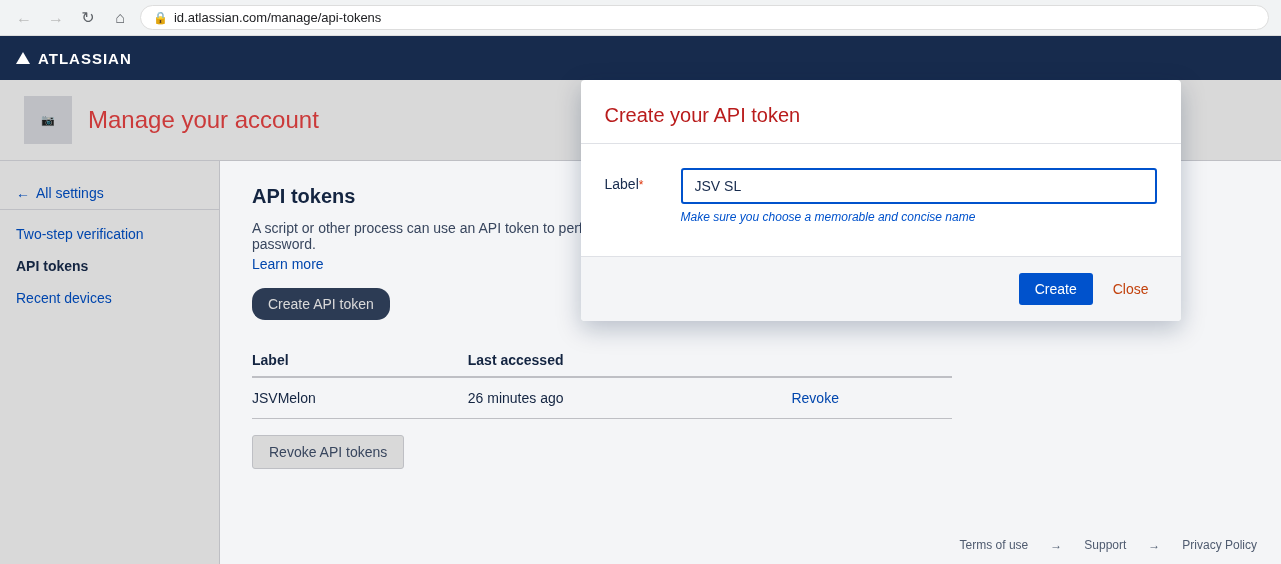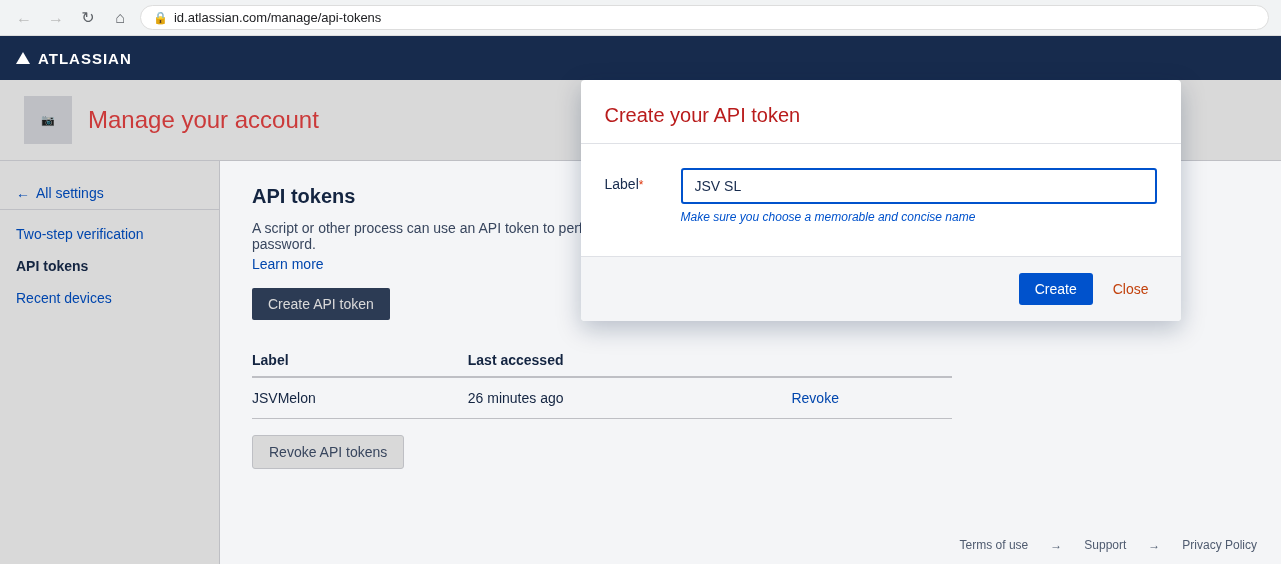--- a/index.html
+++ b/index.html
@@ -170,21 +170,21 @@
       margin-bottom: 16px;
     }
 
     .create-btn {
       background: #344563;
       color: #fff;
       border: none;
       padding: 8px 16px;
       font-size: 14px;
       font-weight: 500;
-      border-radius: 2px;
+      border-radius: 13px;
       cursor: pointer;
       margin-bottom: 24px;
     }
 
     
     .token-table {
       width: 100%;
       border-collapse: collapse;
       max-width: 700px;
     }

